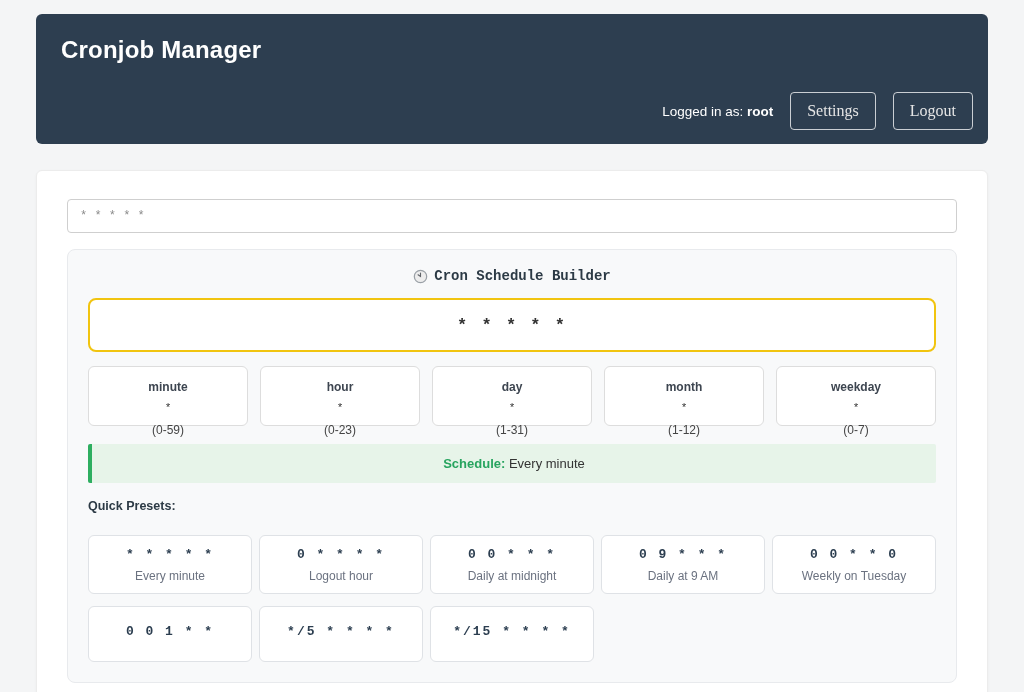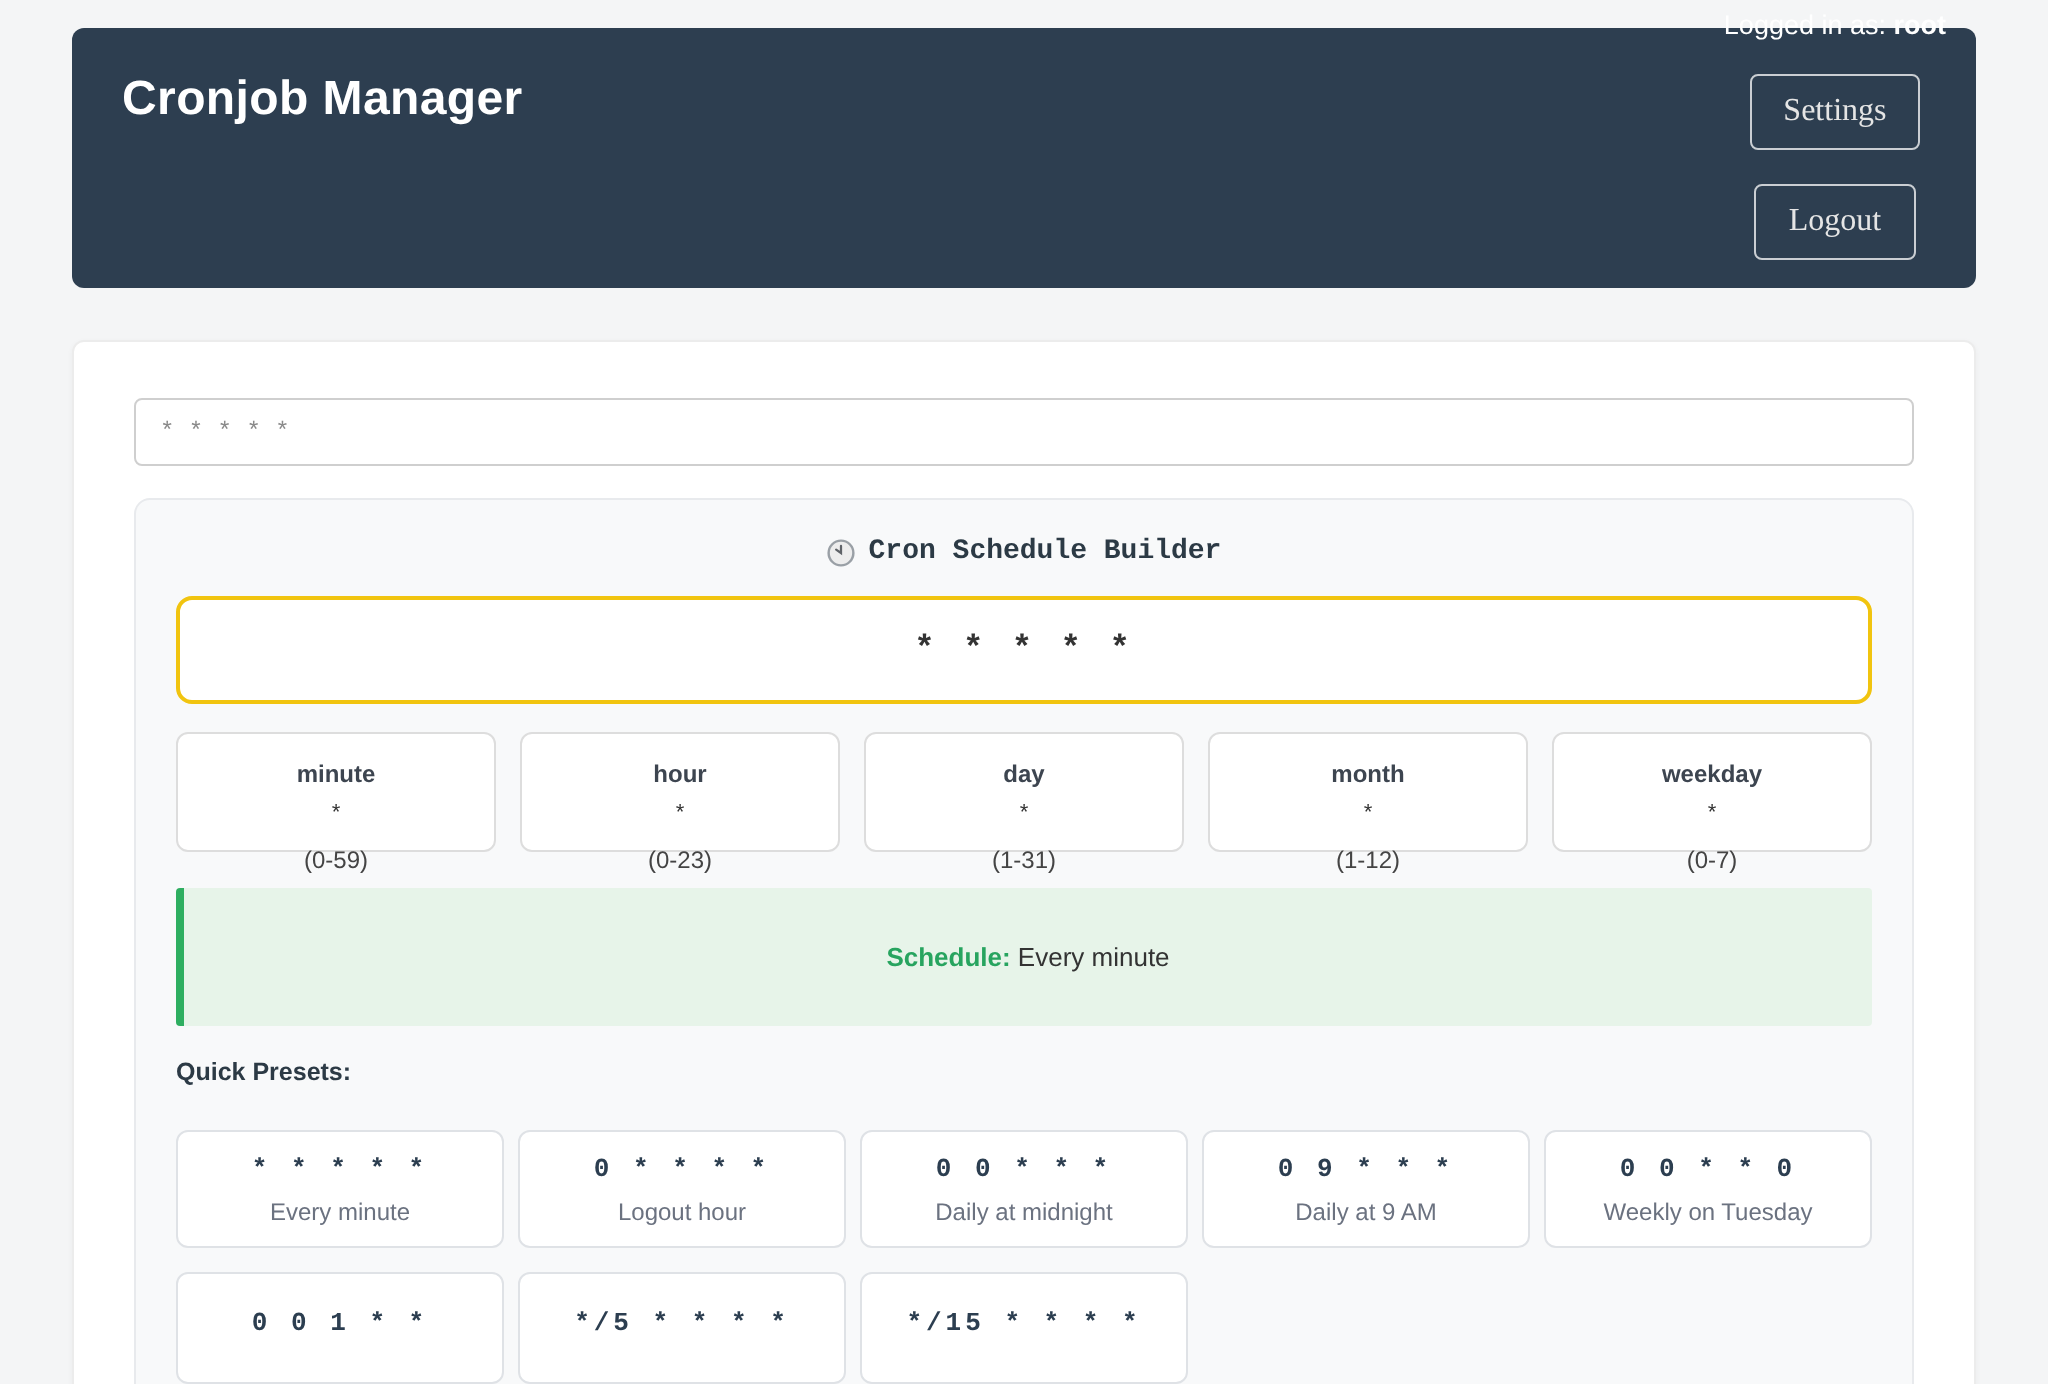--- a/index.html
+++ b/index.html
@@ -24,21 +24,20 @@
     font-weight: bold;
     letter-spacing: .2px;
   }
   .header-right {
     position: absolute;
     right: 15px;
     bottom: 14px;
     display: flex;
     align-items: center;
     gap: 17px;
-    flex-direction: column;
   }
   .logged-in {
     color: #ffffff;
     font-size: 13.5px;
   }
   .logged-in b { font-weight: bold; }
   .hdr-btn {
     background: transparent;
     border: 1px solid rgba(255,255,255,0.75);
     color: #e5e5e5;
@@ -145,21 +144,21 @@
   }
   .cron-field .f-range {
     font-size: 12px;
     color: #444;
     margin-top: 9px;
   }
   .schedule-banner {
     margin-top: 18px;
     background: #e7f4e9;
     border-left: 4px solid #2eae60;
-    padding: 27px 10px;
+    padding: 12px 10px;
     text-align: center;
     font-size: 13px;
     color: #333;
     border-radius: 2px;
   }
   .schedule-banner .sb-prefix {
     color: #27a45f;
     font-weight: bold;
   }
   .presets-heading {

